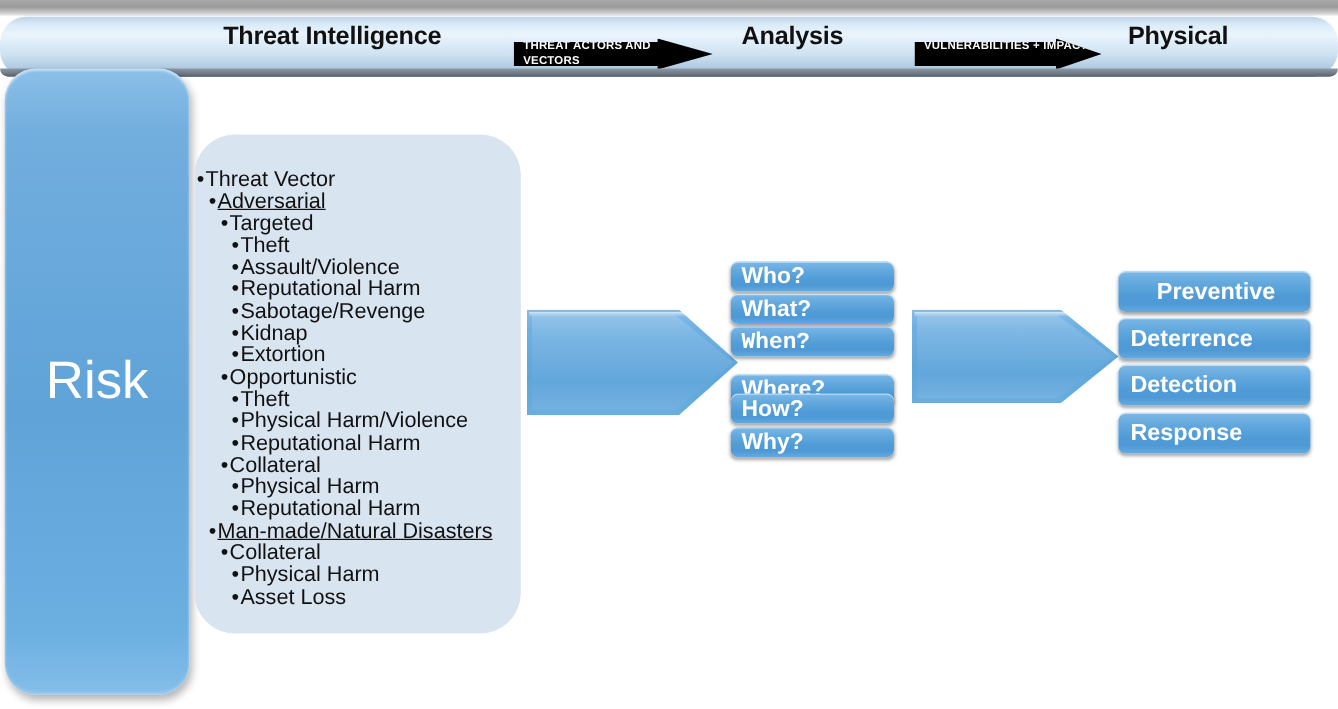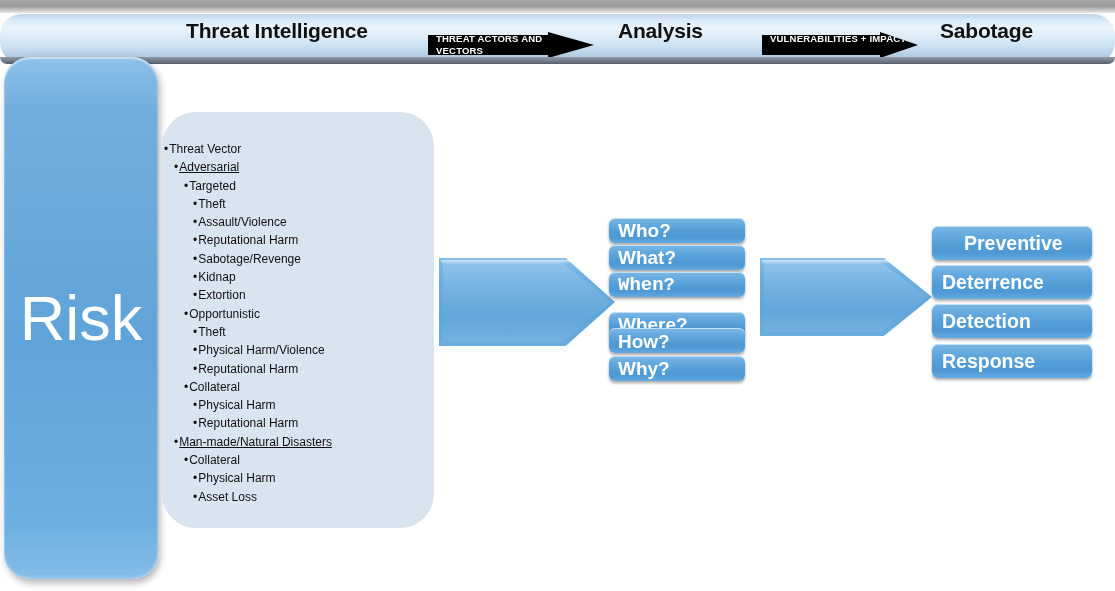--- a/index.html
+++ b/index.html
@@ -102,41 +102,41 @@
     background: linear-gradient(to bottom, #8cc0e8 0%, #72aede 10%, #5fa3d8 55%, #6cb0e2 90%, #85bde9 100%);
     box-shadow: inset 0 2px 2px rgba(255,255,255,0.55),
                 inset 0 -2px 3px rgba(255,255,255,0.25),
                 2px 4px 7px rgba(0,0,0,0.30);
     display: flex;
     align-items: center;
     justify-content: center;
   }
   #risk-label {
     color: #ffffff;
-    font-size: 63px;
+    font-size: 44px;
     font-weight: normal;
     letter-spacing: 0px;
     text-align: center;
   }
 
   
   #list-panel {
     position: absolute;
     left: 162px; top: 112px;
     width: 272px; height: 416px;
     background: #d9e4f1;
     border-radius: 34px;
   }
 
   
   #threat-list {
     position: absolute;
     left: 164px; top: 140px;
     width: 290px;
-    font-size: 12px;
+    font-size: 18px;
     color: #111111;
     line-height: 18.3px;
   }
   .li {
     white-space: nowrap;
     position: relative;
   }
   .li .bul { margin-right: 1px; }
   .lvl0 { padding-left: 0px; }
   .lvl1 { padding-left: 10px; }
@@ -207,21 +207,21 @@
   }
 </style>
 </head>
 <body>
 
 <div id="top-strip"></div>
 
 <div id="header-banner">
   <div class="banner-label" id="label-threat-intel">Threat Intelligence</div>
   <div class="banner-label" id="label-analysis">Analysis</div>
-  <div class="banner-label" id="label-controls">Sabotage</div>
+  <div class="banner-label" id="label-controls">Physical</div>
 
   <div class="black-arrow" id="arrow-threat-actors">
     <span>
       <span class="arrow-text">THREAT ACTORS AND</span>
       <span class="arrow-text">VECTORS</span>
     </span>
   </div>
 
   <div class="black-arrow" id="arrow-vulnerabilities">
     <span>

